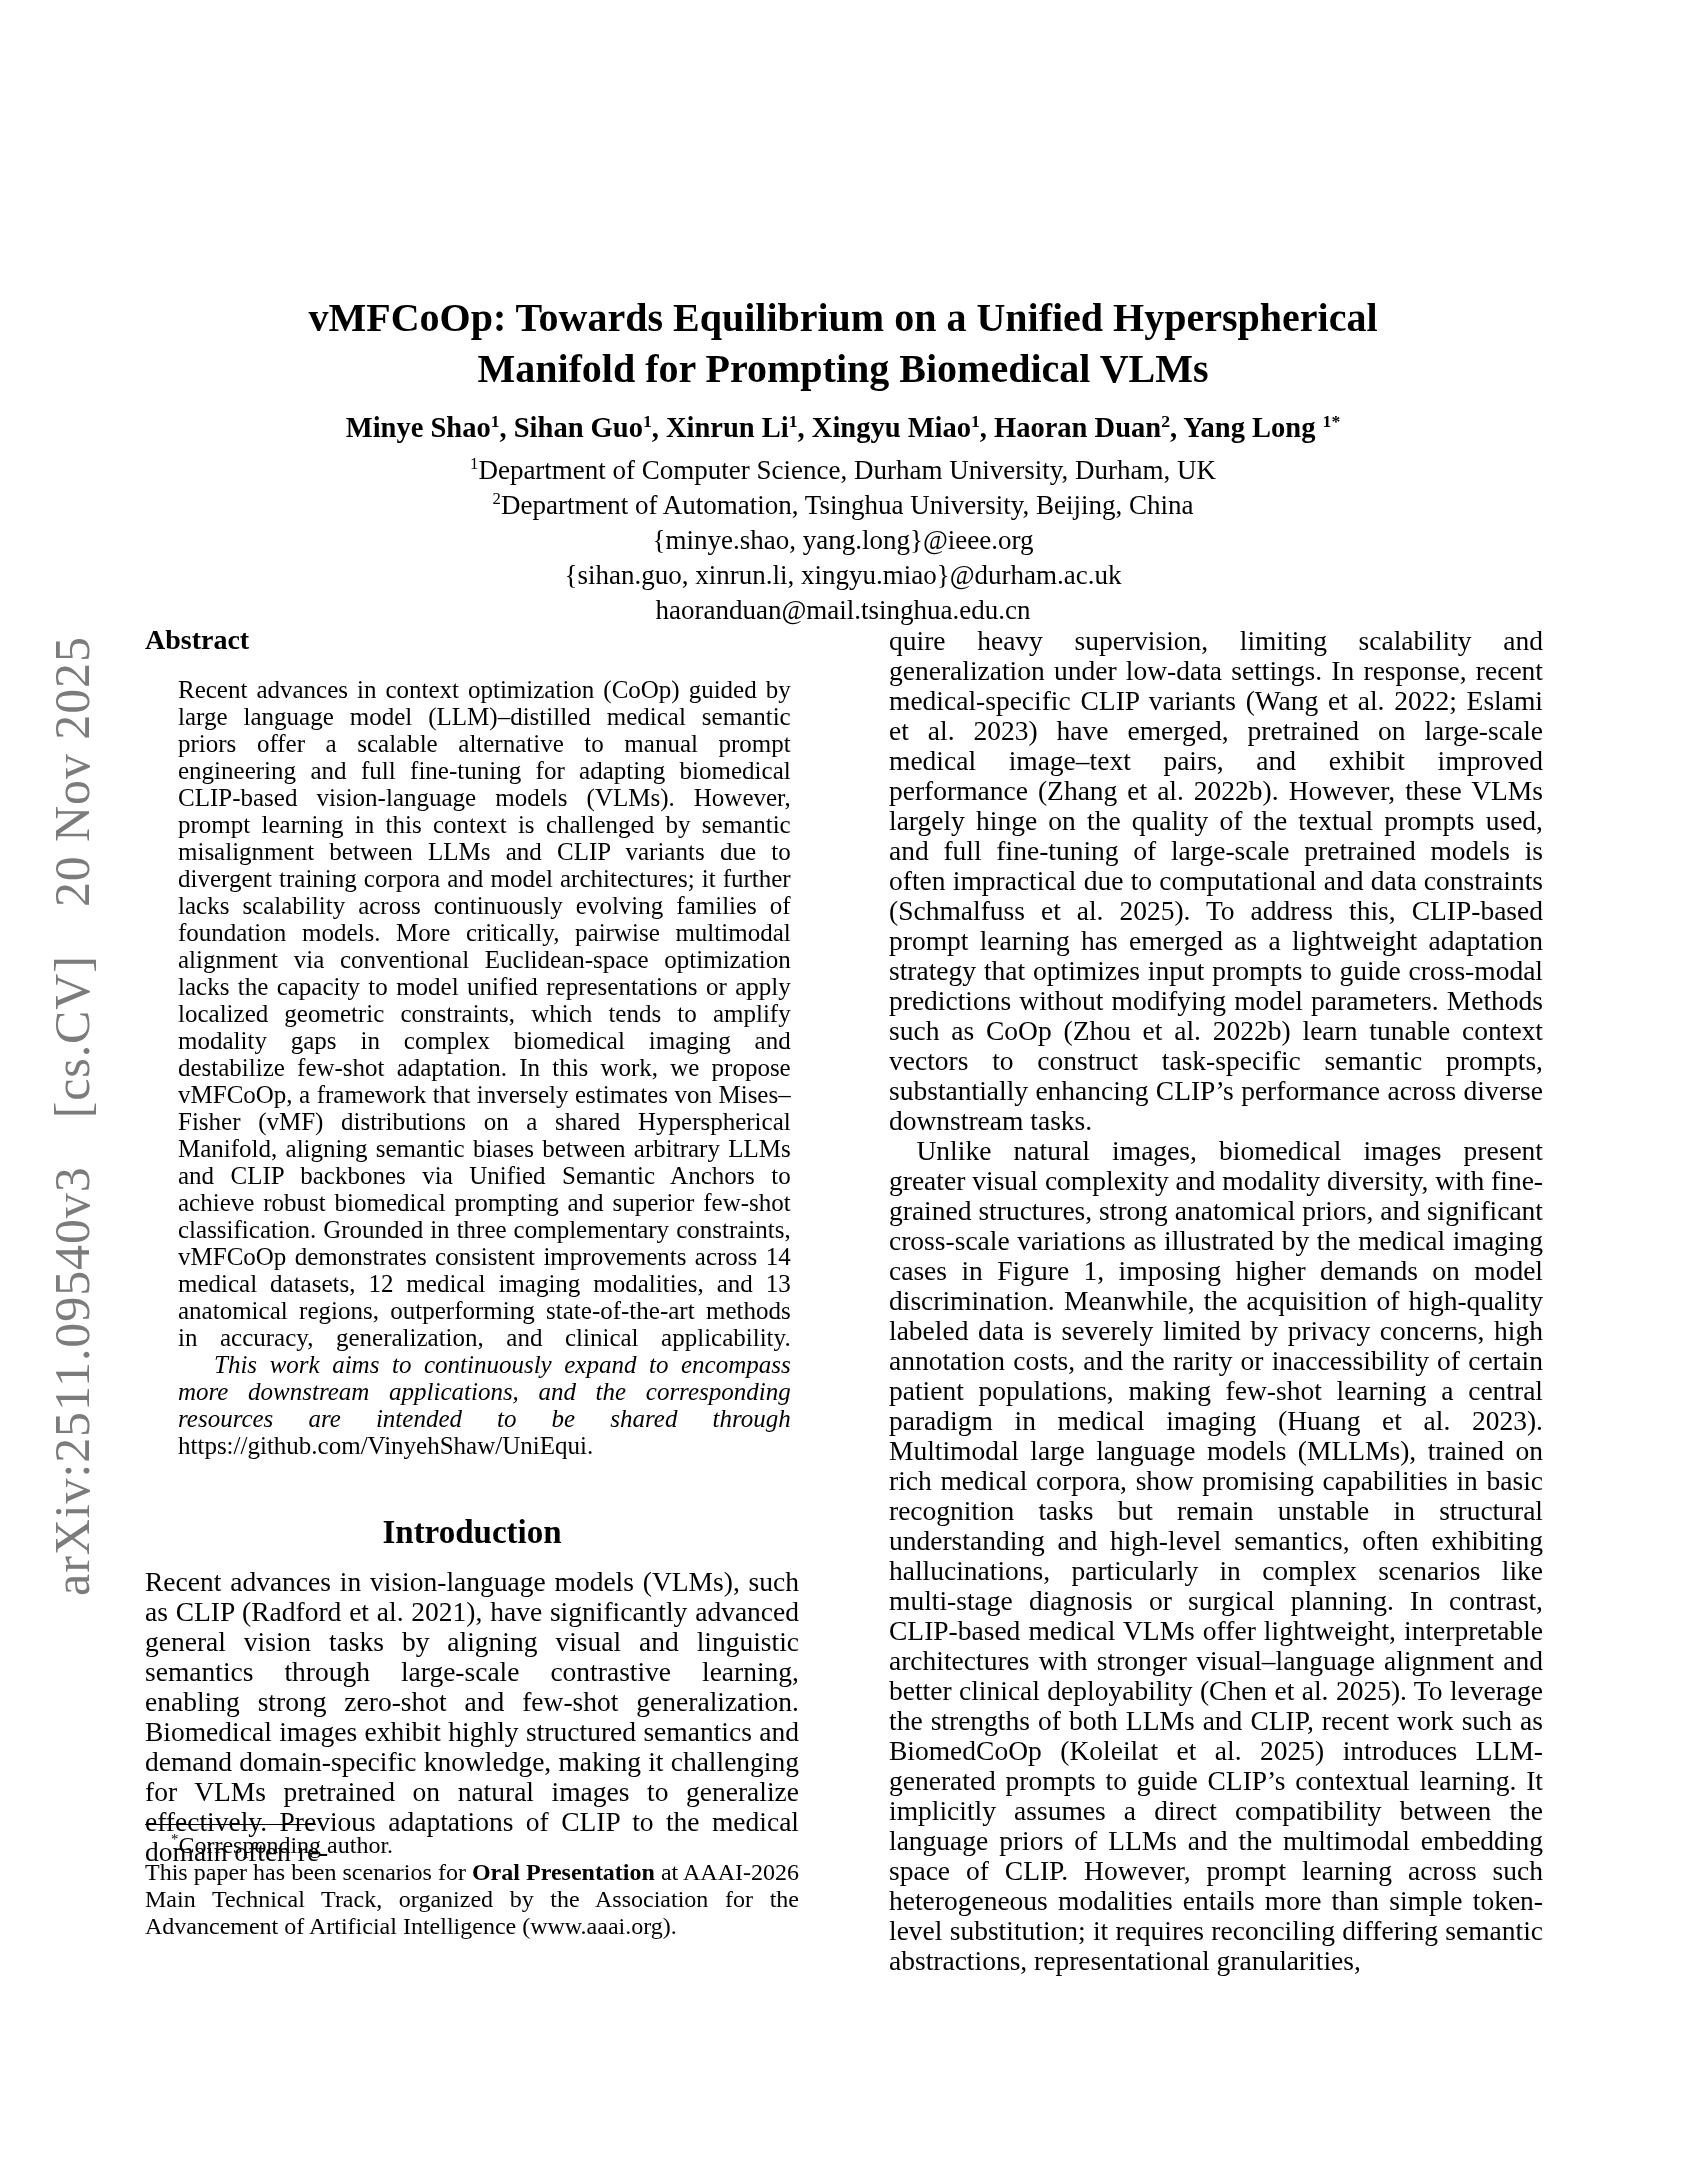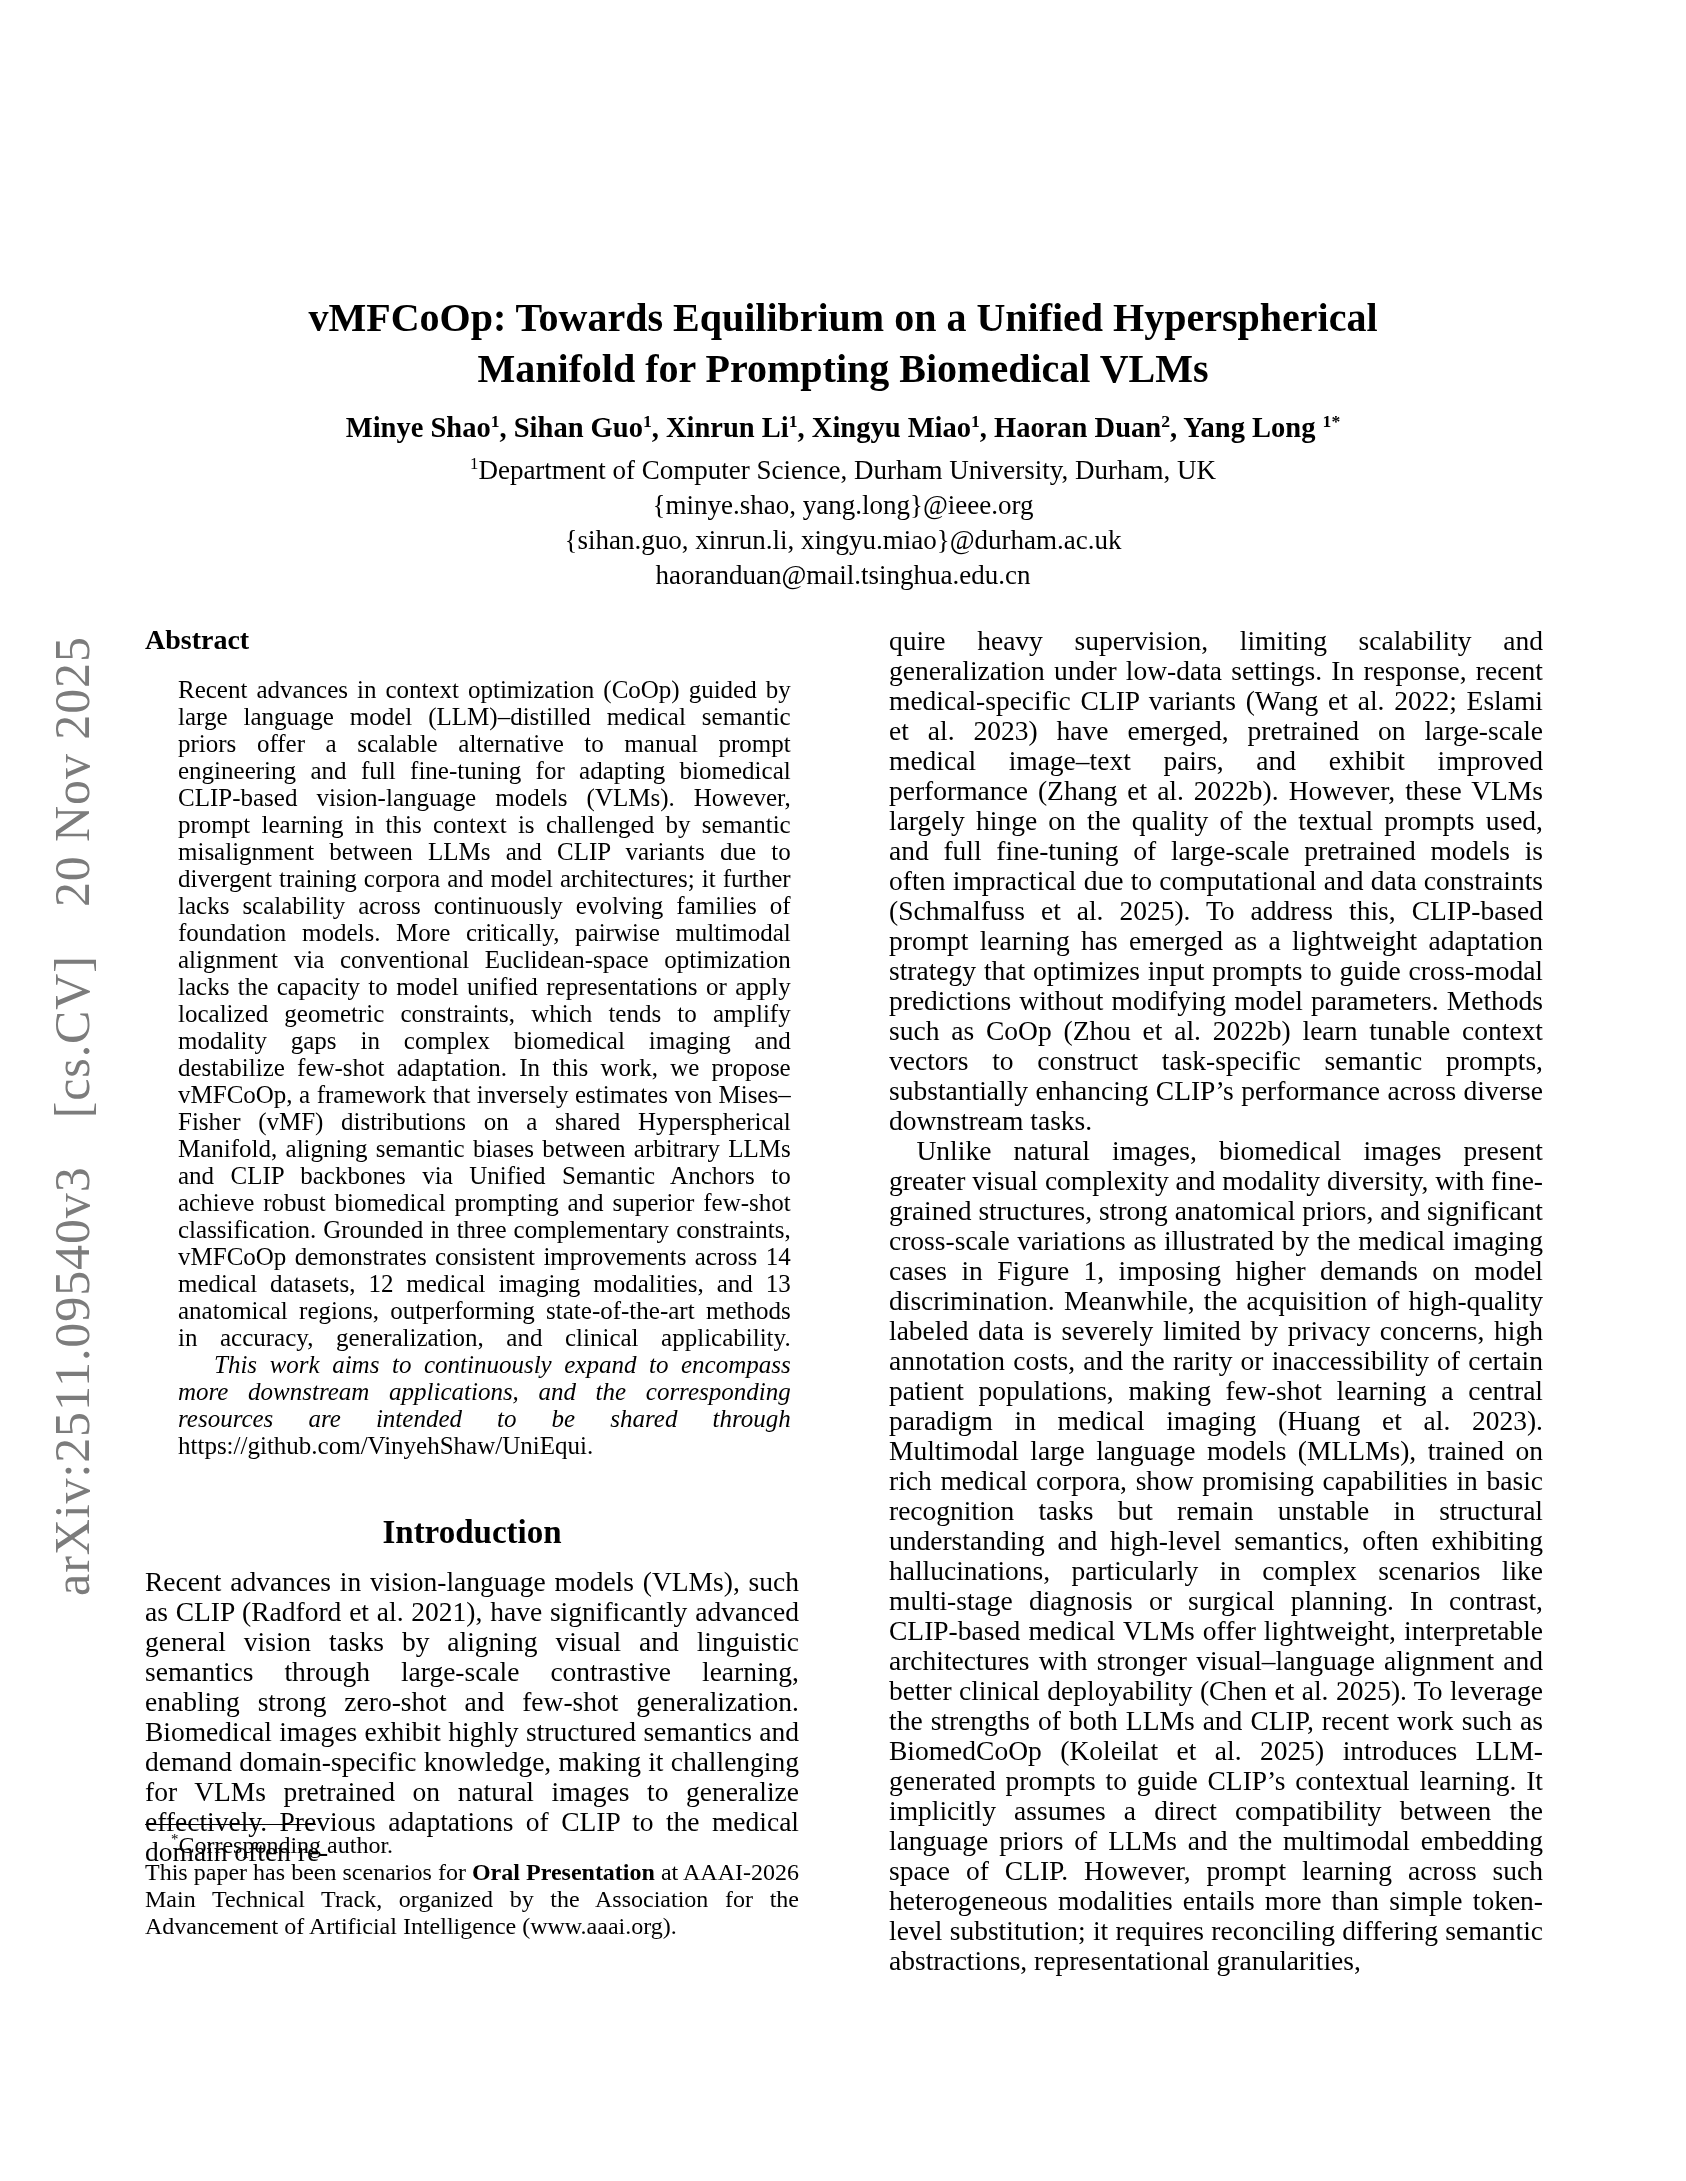--- a/index.html
+++ b/index.html
@@ -96,20 +96,21 @@
   </div>
 
   <header class="header">
     <div class="title">
       <div class="title-line">vMFCoOp: Towards Equilibrium on a Unified Hyperspherical</div>
       <div class="title-line">Manifold for Prompting Biomedical VLMs</div>
     </div>
     <div class="authors"><span><span>Minye Shao</span><sup>1</sup><span>, </span></span><span><span>Sihan Guo</span><sup>1</sup><span>, </span></span><span><span>Xinrun Li</span><sup>1</sup><span>, </span></span><span><span>Xingyu Miao</span><sup>1</sup><span>, </span></span><span><span>Haoran Duan</span><sup>2</sup><span>, </span></span><span><span>Yang Long </span><sup>1*</sup><span></span></span></div>
     <div class="affil-block">
       <div class="affil"><sup>1</sup><span>Department of Computer Science, Durham University, Durham, UK</span></div>
+      <div class="affil"><sup>2</sup><span>Department of Automation, Tsinghua University, Beijing, China</span></div>
       <div>{minye.shao, yang.long}@ieee.org</div>
       <div>{sihan.guo, xinrun.li, xingyu.miao}@durham.ac.uk</div>
       <div>haoranduan@mail.tsinghua.edu.cn</div>
     </div>
   </header>
 
   <section class="col col-left">
     <h2 class="abstract-head">Abstract</h2>
     <p class="abstract-body"><span>Recent advances in context optimization (CoOp) guided by large language model (LLM)–distilled medical semantic priors offer a scalable alternative to manual prompt engineering and full fine-tuning for adapting biomedical CLIP-based vision-language models (VLMs). However, prompt learning in this context is challenged by semantic misalignment between LLMs and CLIP variants due to divergent training corpora and model architectures; it further lacks scalability across continuously evolving families of foundation models. More critically, pairwise multimodal alignment via conventional Euclidean-space optimization lacks the capacity to model unified representations or apply localized geometric constraints, which tends to amplify modality gaps in complex biomedical imaging and destabilize few-shot adaptation. In this work, we propose vMFCoOp, a framework that inversely estimates von Mises–Fisher (vMF) distributions on a shared Hyperspherical Manifold, aligning semantic biases between arbitrary LLMs and CLIP backbones via Unified Semantic Anchors to achieve robust biomedical prompting and superior few-shot classification. Grounded in three complementary constraints, vMFCoOp demonstrates consistent improvements across 14 medical datasets, 12 medical imaging modalities, and 13 anatomical regions, outperforming state-of-the-art methods in accuracy, generalization, and clinical applicability. </span><em>This work aims to continuously expand to encompass more downstream applications, and the corresponding resources are intended to be shared through </em><span class="gh-link">https://github.com/VinyehShaw/UniEqui.</span></p>
     <h2 class="section-head">Introduction</h2>

